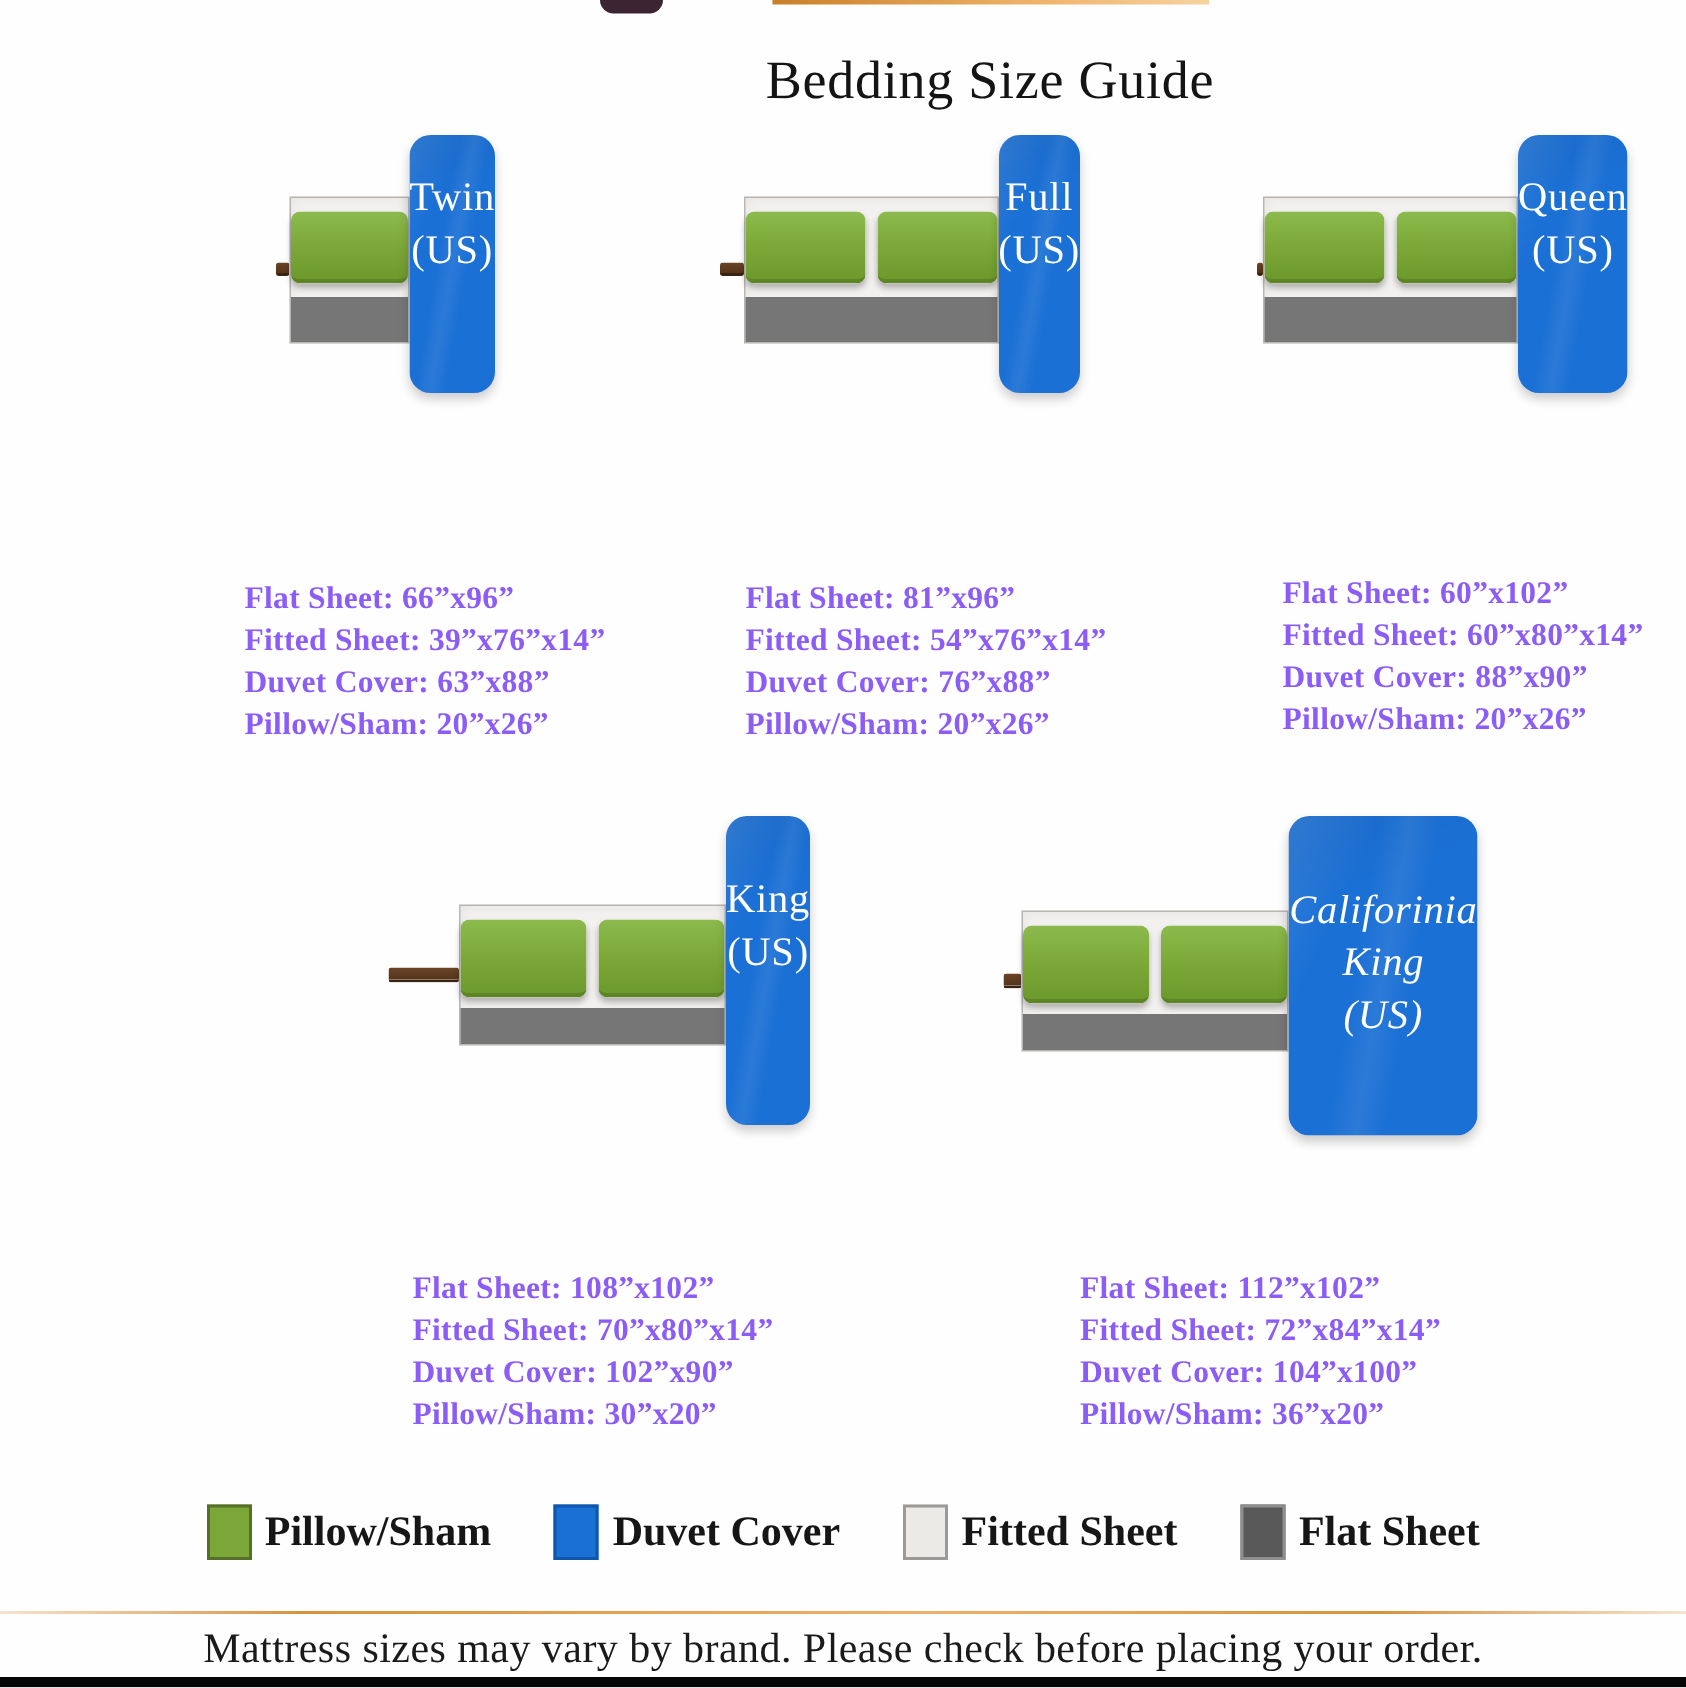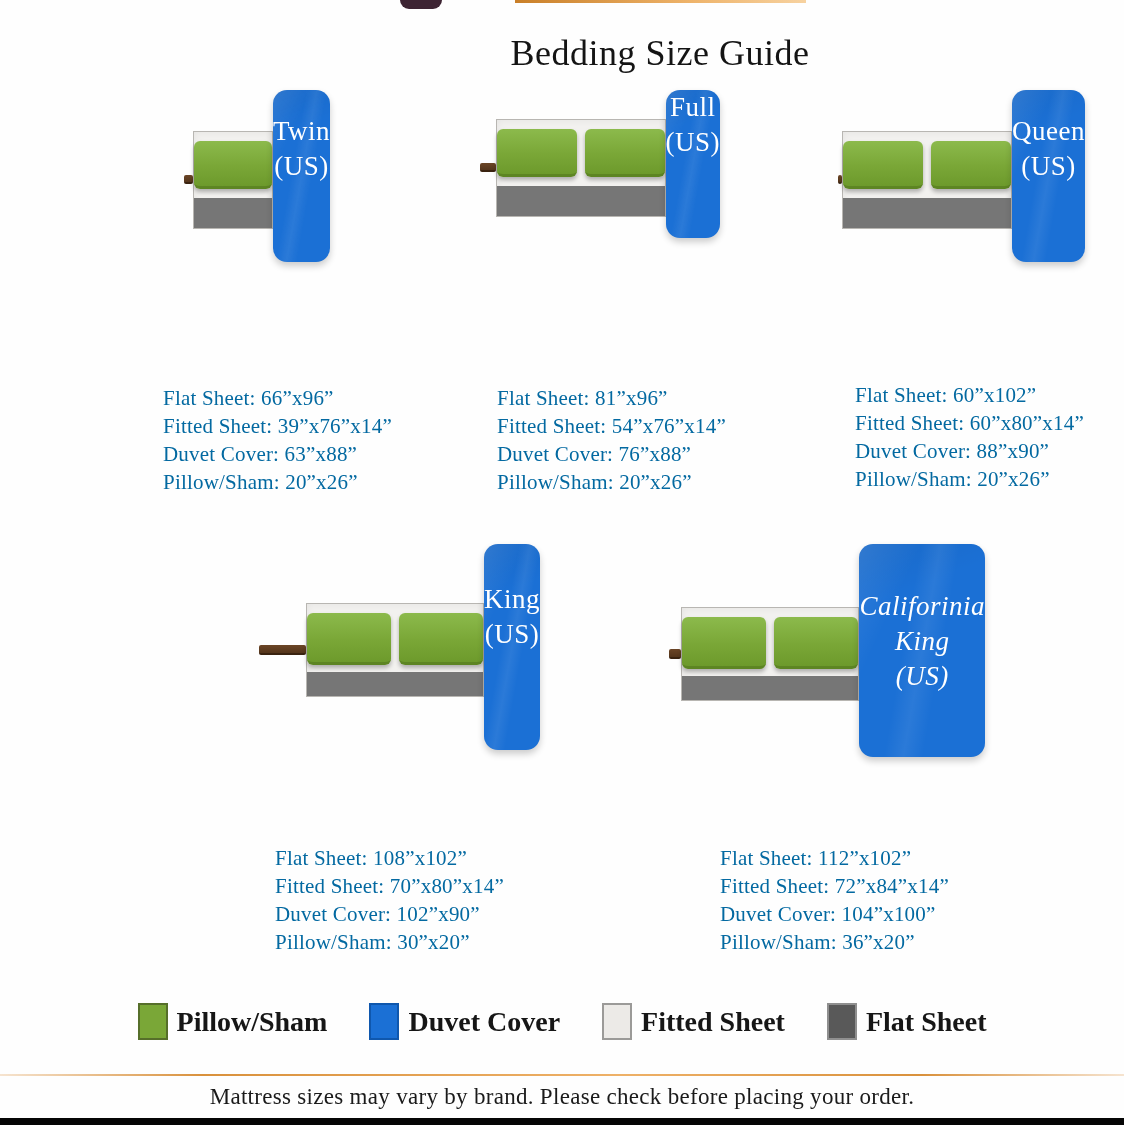--- a/index.html
+++ b/index.html
@@ -41,21 +41,21 @@
   .bed--twin .headboard{width:138px;}
   .bed--twin .mattress{width:130px;height:98px;}
   .bed--twin .flat-band{height:30px;}
   .bed--twin .duvet{width:146px;height:148px;margin-top:-7px;padding-top:24px;}
   .bed--twin .pillow{width:78px;}
 
   .bed--full{left:480px;top:97px;width:240px;}
   .bed--full .headboard{width:224px;}
   .bed--full .mattress{width:218px;height:98px;}
   .bed--full .flat-band{height:30px;}
-  .bed--full .duvet{width:240px;height:148px;margin-top:-7px;}
+  .bed--full .duvet{width:240px;height:148px;margin-top:-7px;padding-top:24px;}
 
   .bed--queen{left:838px;top:97px;width:247px;}
   .bed--queen .headboard{width:222px;}
   .bed--queen .mattress{width:214px;height:98px;}
   .bed--queen .flat-band{height:30px;}
   .bed--queen .duvet{width:247px;height:148px;margin-top:-7px;padding-top:24px;}
 
   .bed--king{left:259px;top:550px;width:281px;}
   .bed--king .headboard{width:262px;height:10px;}
   .bed--king .mattress{width:256px;height:94px;}
@@ -64,22 +64,22 @@
   .bed--king .pillow{width:84px;height:52px;}
 
   .bed--calking{left:669px;top:550px;width:316px;}
   .bed--calking .headboard{width:298px;height:10px;}
   .bed--calking .mattress{width:292px;height:94px;}
   .bed--calking .flat-band{height:24px;}
   .bed--calking .duvet{width:316px;height:168px;margin-top:-6px;padding-top:45px;font-style:italic;}
   .bed--calking .pillow{width:84px;height:52px;}
 
   
-  .specs{position:absolute;font-size:21px;line-height:28px;font-weight:400;
-    color:#0369a1;letter-spacing:0.2px;white-space:nowrap;}
+  .specs{position:absolute;font-size:21px;line-height:28px;font-weight:700;
+    color:#8b5cf6;letter-spacing:0.2px;white-space:nowrap;}
   .specs--twin{left:163px;top:384px;}
   .specs--full{left:497px;top:384px;}
   .specs--queen{left:855px;top:381px;}
   .specs--king{left:275px;top:844px;}
   .specs--calking{left:720px;top:844px;}
 
   
   .legend{position:absolute;left:0;top:1003px;width:100%;display:flex;
     justify-content:center;align-items:center;gap:42px;}
   .legend-item{display:flex;align-items:center;gap:9px;}
@@ -87,21 +87,21 @@
   .legend-swatch--duvet{border:2px solid #0f57ad;}
   .legend-swatch--pillow{border:2px solid #566f2a;}
   .legend-swatch--fitted{border:2px solid #9b9a98;}
   .legend-swatch--flat{border:2px solid #8f8f8f;}
   .legend-label{font-size:28px;font-weight:600;color:#161616;}
 
   
   .footer-accent-line{position:absolute;left:0;top:1074px;width:1124px;height:2px;
     background:linear-gradient(90deg,rgba(222,150,70,0.25),#d9913c 18%,#eeb168 55%,#d9913c 82%,rgba(222,150,70,0.25));}
   .footer-note{position:absolute;left:0;top:1084px;width:1124px;text-align:center;
-    font-size:23px;font-weight:500;color:#1a1a1a;letter-spacing:0.3px;}
+    font-size:28px;font-weight:500;color:#1a1a1a;letter-spacing:0.3px;}
   .bottom-bar{position:absolute;left:0;bottom:0;width:1124px;height:7px;background:#050505;}
 </style>
 </head>
 <body>
 
 <div class="canvas">
 
   <div class="logo-remnant"></div>
   <div class="top-accent-line"></div>
   <h1 class="page-title">Bedding Size Guide</h1>

